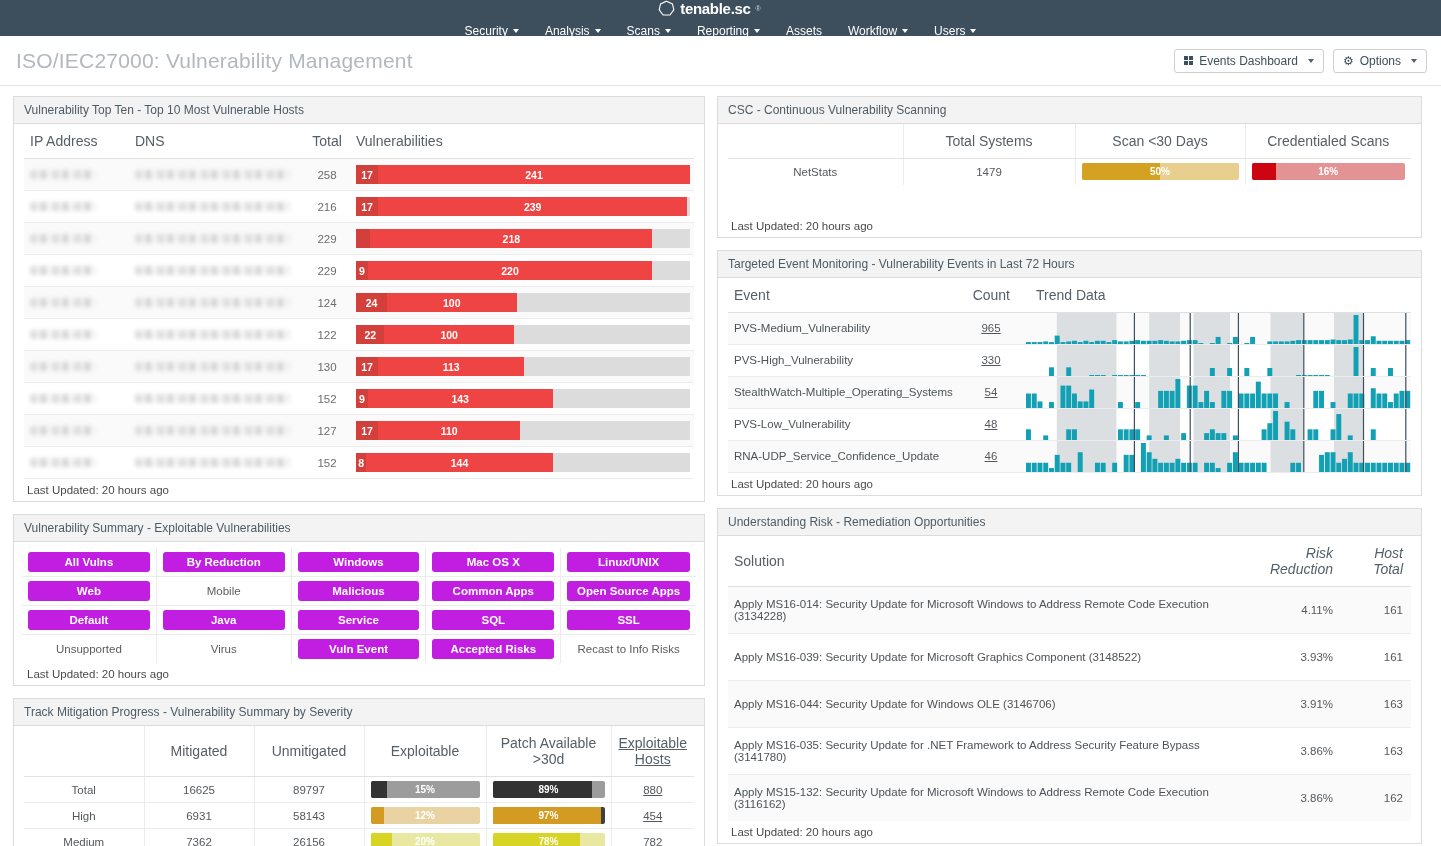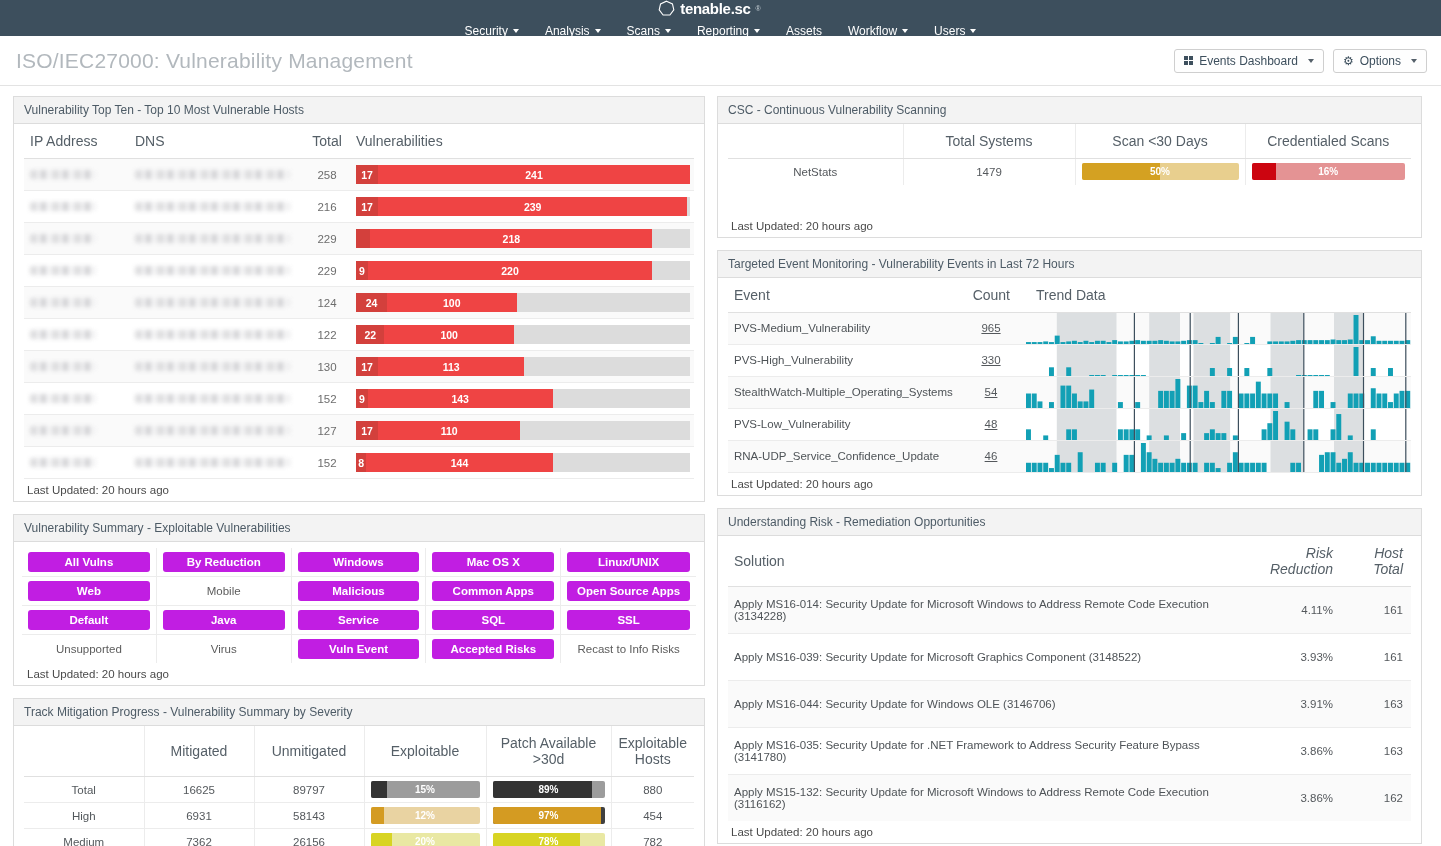--- a/index.html
+++ b/index.html
@@ -91,21 +91,21 @@
   .vsgrid .vscell:nth-child(5n) { border-right:none; }
   .vsgrid .vscell:nth-last-child(-n+5) { border-bottom:none; }
   .vsbtn {
     display:block; text-align:center; font-size:11.5px; padding:3px 2px;
     border-radius:3px; color:#5c5c5c; cursor:pointer; line-height:14px;
   }
   .vsbtn.on { background:#c11ee2; color:#ffffff; font-weight:bold; }
 
   
   .sev th, .sev td { border-right:1px solid #ececec; }
-  .sev th:last-child, .sev td:last-child { border-right:none; }
+  .sev th:last-child, .sev td:last-child { border-right:none;text-decoration:underline; }
   .sev tbody tr { border-bottom:1px solid #ececec; }
   .sev tbody tr:last-child { border-bottom:none; }
   .sev td { text-align:center; height:21px; }
   .sev td.lbl { color:#53585c; }
   .pbar { position:relative; height:17px; width:100%; display:flex; align-items:center; border-radius:2px; overflow:hidden; }
   .pbar .fill { position:absolute; left:0; top:0; bottom:0; }
   .pbar .ptxt { position:relative; width:100%; text-align:center; font-size:10px; color:#fff; font-weight:bold; }
 
   
   .csc th, .csc td { border-right:1px solid #ececec; }

